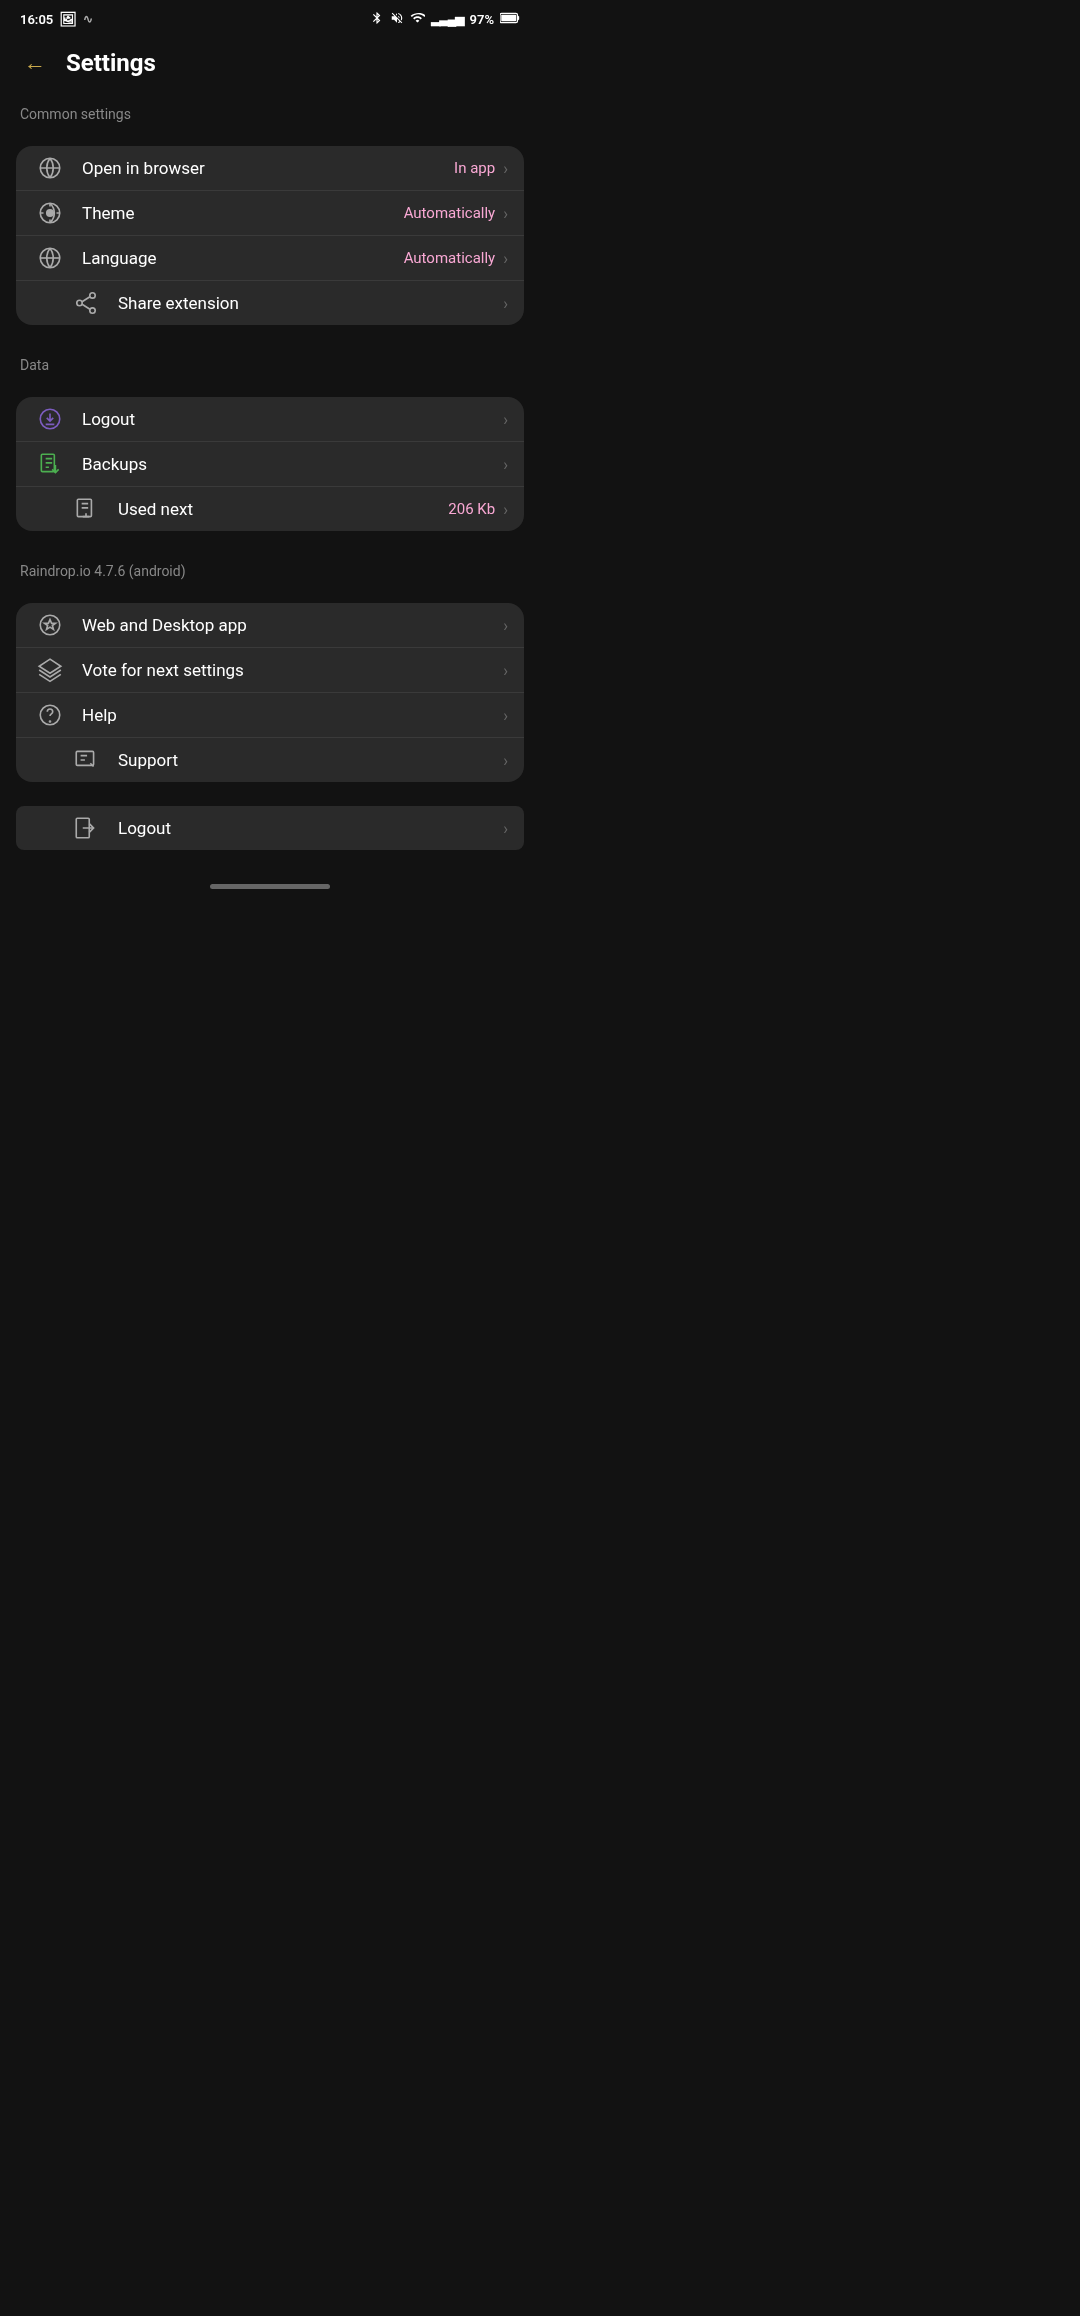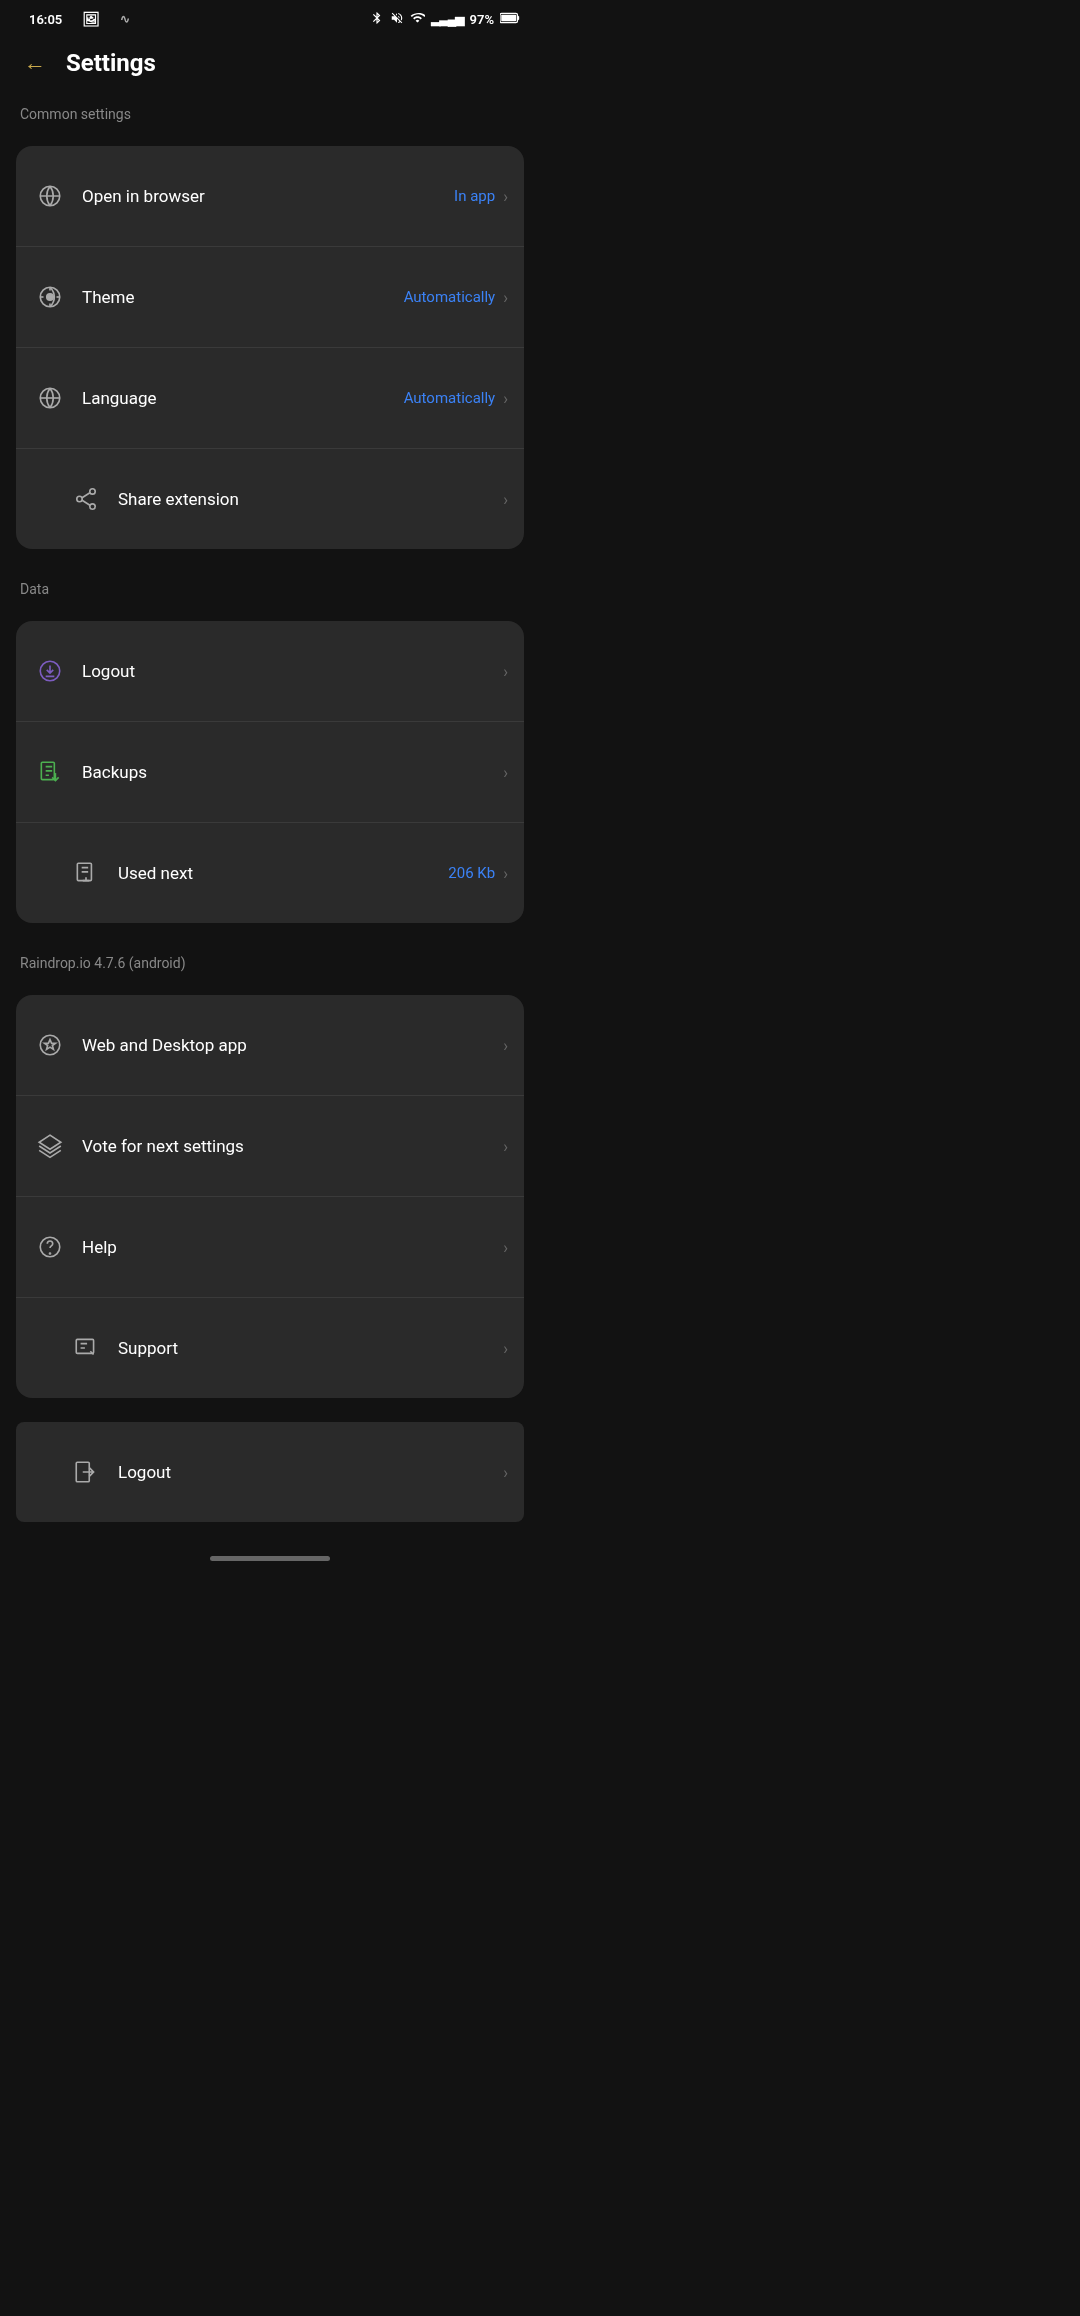--- a/index.html
+++ b/index.html
@@ -17,21 +17,21 @@
     .status-bar {
       display: flex;
       justify-content: space-between;
       align-items: center;
       padding: 10px 20px 6px 20px;
       font-size: 13px;
       font-weight: 600;
       color: #ffffff;
     }
 
-    .status-left { display: flex; align-items: center; gap: 20px; margin-left: 9px; }
+    .status-left { display: flex; align-items: center; gap: 6px; }
     .status-right { display: flex; align-items: center; gap: 6px; }
 
     .header {
       display: flex;
       align-items: center;
       padding: 12px 20px 18px 20px;
       gap: 16px;
     }
 
     .back-btn {
@@ -58,21 +58,21 @@
     .settings-card {
       background-color: #2a2a2a;
       border-radius: 16px;
       margin: 0 16px 24px 16px;
       overflow: hidden;
     }
 
     .settings-row {
       display: flex;
       align-items: center;
-      padding: 32px 16px;
+      padding: 4px 16px;
       border-bottom: 1px solid #3a3a3a;
       cursor: pointer;
       position: relative;
     }
 
     .settings-row:last-child {
       border-bottom: none;
       margin-left: 36px;
     }
 
@@ -87,21 +87,21 @@
     }
 
     .row-label {
       font-size: 17px;
       color: #ffffff;
       flex: 1;
     }
 
     .row-value {
       font-size: 15px;
-      color: #3b82f6;
+      color: #f9a8d4;
       margin-right: 8px;
     }
 
     .row-chevron {
       color: #666666;
       font-size: 16px;
     }
 
     
     .icon-svg {

